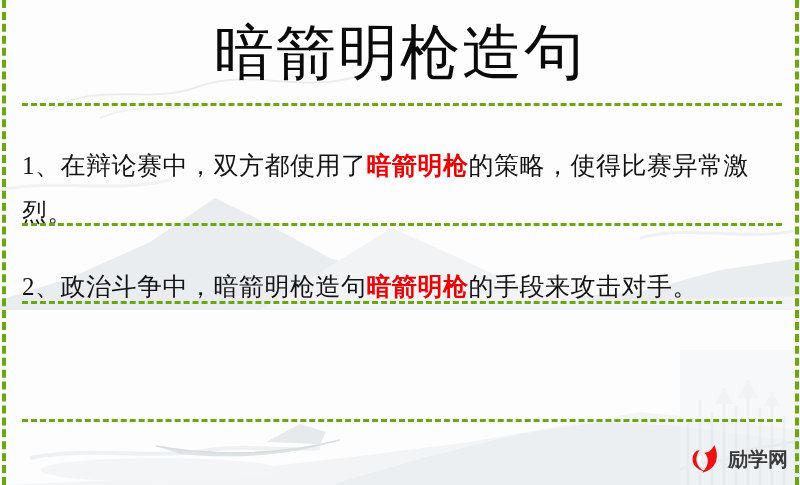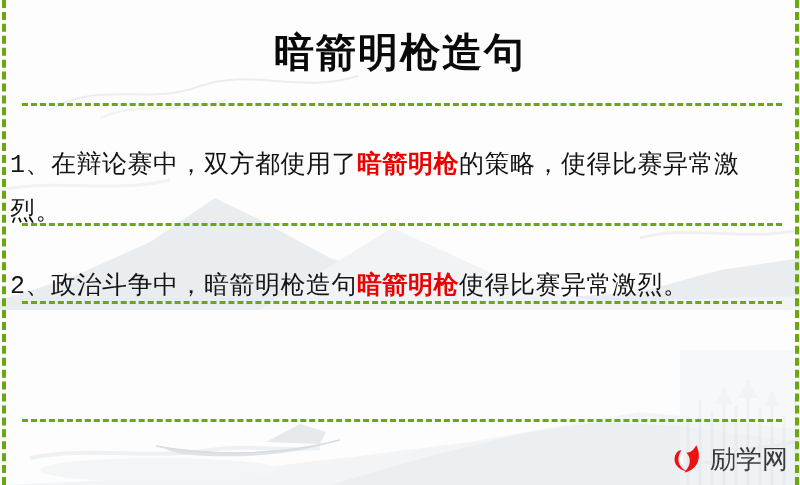--- a/index.html
+++ b/index.html
@@ -85,36 +85,36 @@
     position: absolute;
     left: 0; top: 0;
     width: 800px; height: 103px;
     display: flex;
     align-items: center;
     justify-content: center;
     z-index: 2;
   }
   #page-title {
     font-family: "DejaVu Serif", "Liberation Serif", serif;
-    font-size: 40px;
-    font-weight: 700;
+    font-size: 60px;
+    font-weight: 400;
     color: #0a0a0a;
     letter-spacing: 2px;
     line-height: 1;
     white-space: nowrap;
     text-align: center;
   }
 
   
   .sentence {
     position: absolute;
-    left: 10px;
+    left: 22px;
     width: 762px;
     z-index: 2;
-    font-family: Liberation Mono, monospace;
+    font-family: Liberation Serif, serif;
     font-size: 25px;
     line-height: 47px;
     color: #141414;
     letter-spacing: 0.5px;
   }
   #sentence-1 { top: 117px; }
   #sentence-2 { top: 238px; }
   #sentence-3 { top: 315px; }
 
   .idiom {
@@ -129,22 +129,22 @@
     bottom: 8px;
     height: 36px;
     display: flex;
     align-items: center;
     gap: 4px;
     z-index: 4;
   }
   #logo-mark { display: block; }
   #logo-text {
     font-family: "DejaVu Sans", "Liberation Sans", sans-serif;
-    font-size: 26px;
-    font-weight: 400;
+    font-size: 20px;
+    font-weight: 700;
     color: #3a3a3a;
     letter-spacing: 0px;
     line-height: 1;
   }
 </style>
 </head>
 <body>
 
 <div id="page">
 
@@ -191,21 +191,21 @@
 
   <div id="title-bar">
     <h1 id="page-title">暗箭明枪造句</h1>
   </div>
 
   <p class="sentence" id="sentence-1">
     <span>1、</span><span>在辩论赛中，双方都使用了</span><span class="idiom">暗箭明枪</span><span>的策略，使得比赛异常激烈。</span>
   </p>
 
   <p class="sentence" id="sentence-2">
-    <span>2、</span><span>政治斗争中，暗箭明枪造句</span><span class="idiom">暗箭明枪</span><span>使得比赛异常激烈。</span>
+    <span>2、</span><span>政治斗争中，暗箭明枪造句</span><span class="idiom">暗箭明枪</span><span>的手段来攻击对手。</span>
   </p>
 
 
   <div id="site-logo">
     <svg id="logo-mark" width="34" height="34" viewBox="0 0 34 34">
       <path d="M24.5,3.2 C26.6,8.4 27.8,13.6 26.2,18.8 C24.3,25.1 18.9,29.6 12.2,30.4
                C14.9,27.6 16.9,24.6 17.6,20.9 C18.3,17.0 17.1,13.2 14.2,10.6
                C17.4,10.9 20.2,9.4 21.9,6.8 C22.7,5.6 23.5,4.4 24.5,3.2 Z" fill="#ee1111"></path>
       <path d="M9.6,8.2 C6.2,12.8 5.4,18.4 8.0,23.2 C9.6,26.1 12.2,28.2 15.3,29.2
                C11.0,29.1 7.0,27.0 4.6,23.5 C1.8,19.5 1.9,14.3 4.8,10.5

